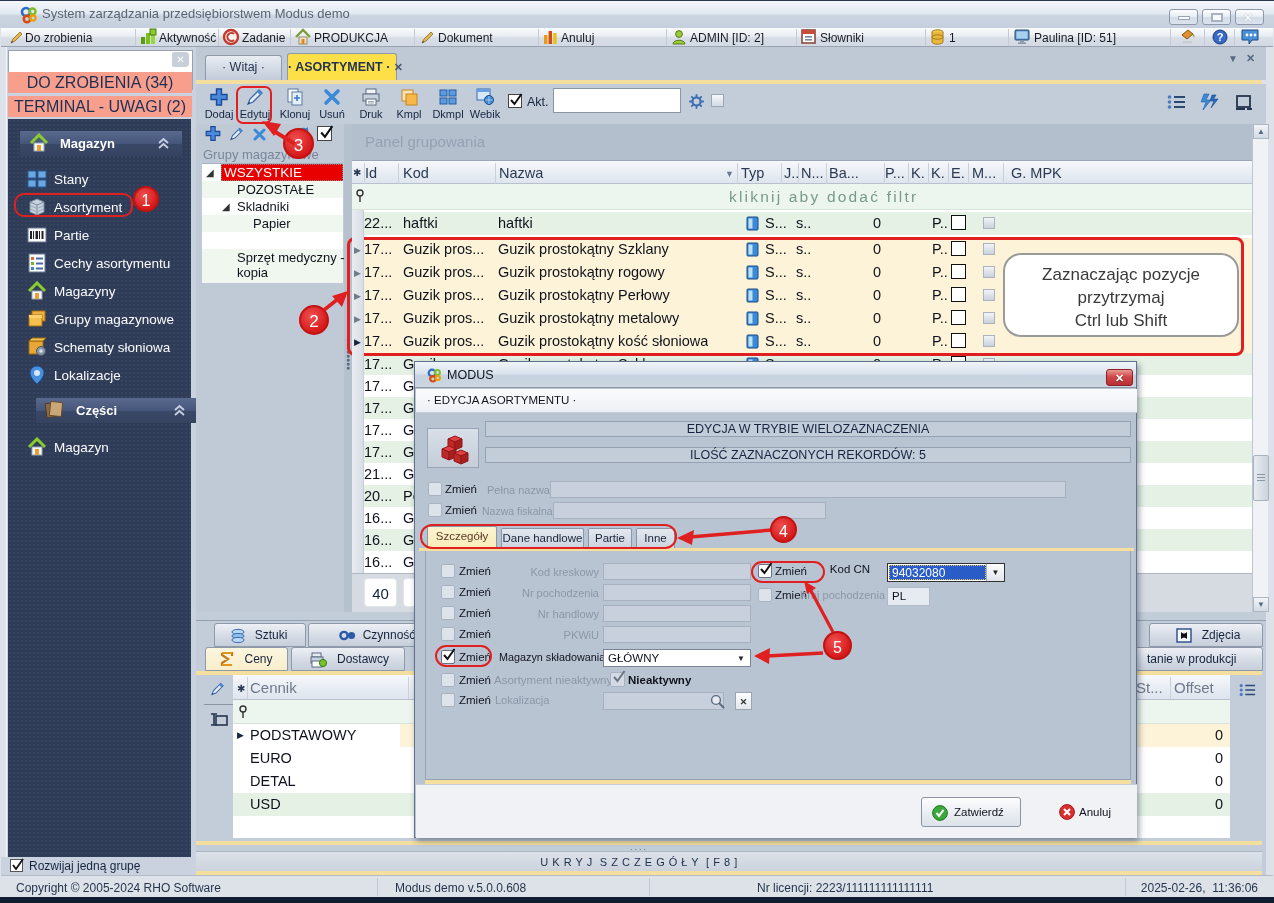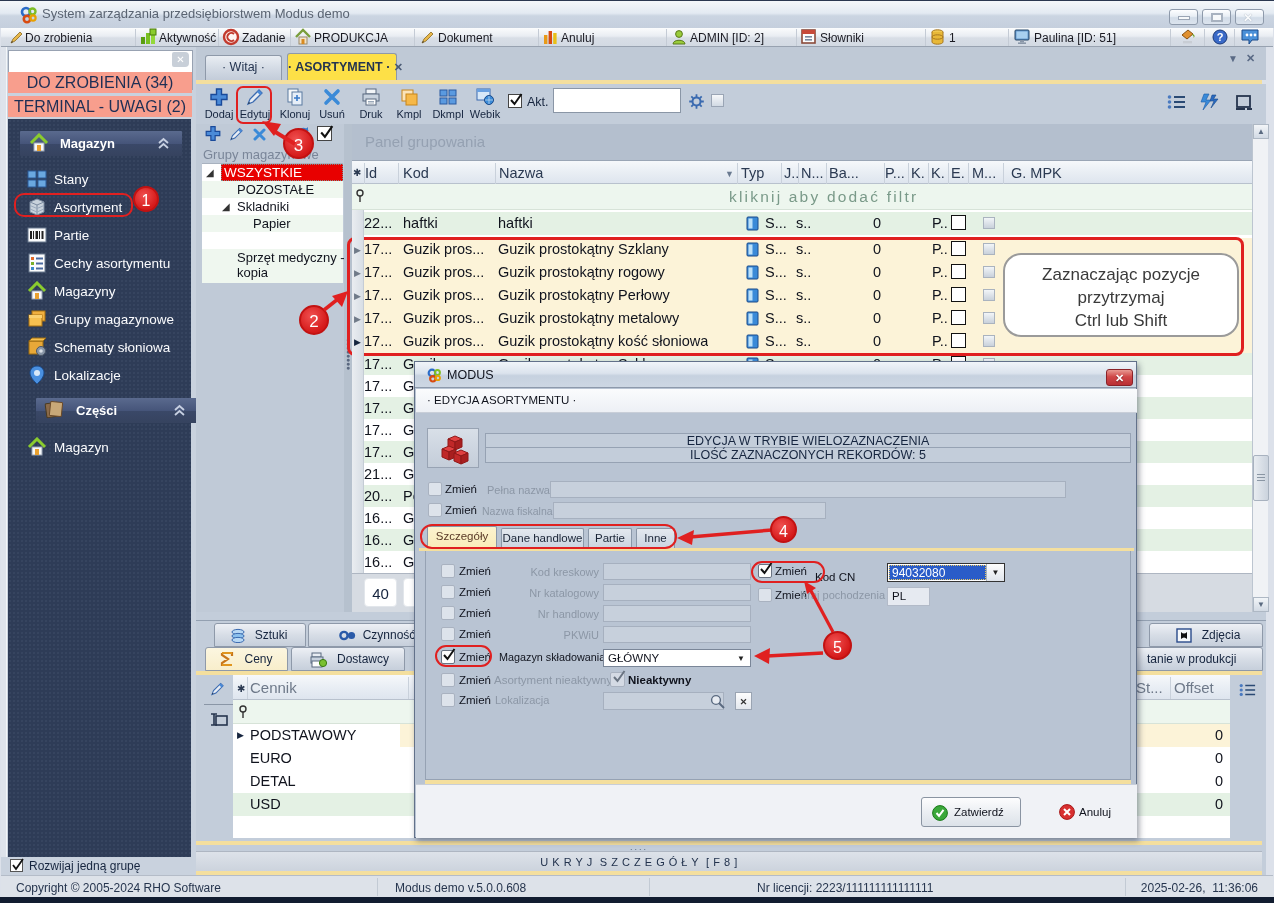--- a/index.html
+++ b/index.html
@@ -778,21 +778,21 @@
       <path d="M10 6 L17 9 L17 17 L10 14 Z" fill="#C02828" stroke="#901818"></path>
       <path d="M24 6 L17 9 L17 17 L24 14 Z" fill="#A81F1F" stroke="#901818"></path>
       <path d="M4 16 L11 13 L18 16 L11 19 Z" fill="#E04040" stroke="#901818"></path>
       <path d="M4 16 L11 19 L11 27 L4 24 Z" fill="#C02828" stroke="#901818"></path>
       <path d="M18 16 L11 19 L11 27 L18 24 Z" fill="#A81F1F" stroke="#901818"></path>
       <path d="M16 20 L23 17 L30 20 L23 23 Z" fill="#E04040" stroke="#901818"></path>
       <path d="M16 20 L23 23 L23 31 L16 28 Z" fill="#C02828" stroke="#901818"></path>
       <path d="M30 20 L23 23 L23 31 L30 28 Z" fill="#A81F1F" stroke="#901818"></path>
     </svg>
   </div>
-  <div class="band" style="top:71px;">EDYCJA W TRYBIE WIELOZAZNACZENIA</div>
+  <div class="band" style="top:59px;">EDYCJA W TRYBIE WIELOZAZNACZENIA</div>
   <div class="band" style="top:85px;">ILOŚĆ ZAZNACZONYCH REKORDÓW: 5</div>
   <div class="dcheck" style="left:13px;top:120px;"></div>
   <div class="dtext" style="left:30px;top:121px;">Zmień</div>
   <div class="dlabel" style="left:72px;top:122px;">Pełna nazwa</div>
   <div class="dfield" style="left:135px;top:119px;width:516px;"></div>
   <div class="dcheck" style="left:13px;top:141px;"></div>
   <div class="dtext" style="left:30px;top:142px;">Zmień</div>
   <div class="dlabel" style="left:67px;top:143px;font-size:10.5px;">Nazwa fiskalna</div>
   <div class="dfield" style="left:138px;top:140px;width:273px;"></div>
   <div class="dtab active" style="left:12px;top:164px;width:70px;color:#5A3A28;">Szczegóły</div>
@@ -802,21 +802,21 @@
   <div style="position:absolute;left:4px;top:186px;width:715px;height:3px;background:#F4DF9E;"></div>
   <div style="position:absolute;left:10px;top:189px;width:706px;height:229px;border:1px solid #96A2B3;border-top:none;"></div>
   <div style="position:absolute;left:10px;top:418px;width:706px;height:4px;background:#F4DF9E;"></div>
 
   <div class="dcheck" style="left:26px;top:202px;"></div>
       <div class="dtext" style="left:44px;top:203px;">Zmień</div>
   <div class="dlabel" style="left:76px;top:204px;width:108px;text-align:right;">Kod kreskowy</div>
   <div class="dfield" style="left:188px;top:201px;width:148px;"></div>
   <div class="dcheck" style="left:26px;top:223px;"></div>
       <div class="dtext" style="left:44px;top:224px;">Zmień</div>
-  <div class="dlabel" style="left:76px;top:225px;width:108px;text-align:right;">Nr katalogowy</div>
+  <div class="dlabel" style="left:76px;top:225px;width:108px;text-align:right;">Nr pochodzenia</div>
   <div class="dfield" style="left:188px;top:222px;width:148px;"></div>
   <div class="dcheck" style="left:26px;top:244px;"></div>
       <div class="dtext" style="left:44px;top:245px;">Zmień</div>
   <div class="dlabel" style="left:76px;top:246px;width:108px;text-align:right;">Nr handlowy</div>
   <div class="dfield" style="left:188px;top:243px;width:148px;"></div>
   <div class="dcheck" style="left:26px;top:265px;"></div>
       <div class="dtext" style="left:44px;top:266px;">Zmień</div>
   <div class="dlabel" style="left:76px;top:267px;width:108px;text-align:right;">PKWiU</div>
   <div class="dfield" style="left:188px;top:264px;width:148px;"></div>
   <div class="dcheck on" style="left:26px;top:288px;"></div>
@@ -845,21 +845,21 @@
         <circle cx="7" cy="6" r="4.4" fill="#E8ECF2" stroke="#5A6A80" stroke-width="1.4"></circle>
         <path d="M10 9 L15 14" stroke="#5A6A80" stroke-width="2"></path>
       </svg>
   <div style="position:absolute;left:320px;top:330px;width:17px;height:18px;background:linear-gradient(#FDFDFD,#E4E8EE);border:1px solid #9AA4B2;text-align:center;font-size:9px;color:#333;line-height:18px;font-weight:bold;">✕</div>
 
   <div class="dcheck on" style="left:343px;top:202px;"></div>
   <svg class="anno" style="left:343px;top:199px" width="16" height="16" viewBox="0 0 16 16">
         <path d="M3 8 L6.5 12 L13.5 2" fill="none" stroke="#111" stroke-width="2"></path>
       </svg>
   <div class="dtext" style="left:360px;top:203px;">Zmień</div>
-  <div class="dtext" style="left:400px;top:209px;width:70px;text-align:left;">Kod CN</div>
+  <div class="dtext" style="left:400px;top:201px;width:70px;text-align:center;">Kod CN</div>
   <div style="position:absolute;left:472px;top:201px;width:118px;height:19px;background:#fff;border:1px solid #333;">
     <span style="position:absolute;left:1px;top:1px;width:97px;height:15px;background:#2A5CC8;border:1px dotted #E8C860;"></span>
     <span style="position:absolute;left:4px;top:2px;font-size:12px;color:#fff;z-index:2;">94032080</span>
     <span style="position:absolute;right:0px;top:0px;width:18px;height:17px;background:linear-gradient(#FDFDFD,#E0E5EC);border-left:1px solid #A8B2C0;text-align:center;font-size:8px;color:#222;line-height:17px;">▼</span>
   </div>
   <div class="dcheck" style="left:343px;top:226px;"></div>
   <div class="dtext" style="left:360px;top:227px;">Zmień</div>
   <div class="dlabel" style="left:385px;top:227px;">Kraj pochodzenia</div>
   <div style="position:absolute;left:472px;top:225px;width:43px;height:19px;background:#E6EAF1;border:1px solid #B2BAC8;">
     <span class="dtext" style="left:4px;top:2px;">PL</span>

